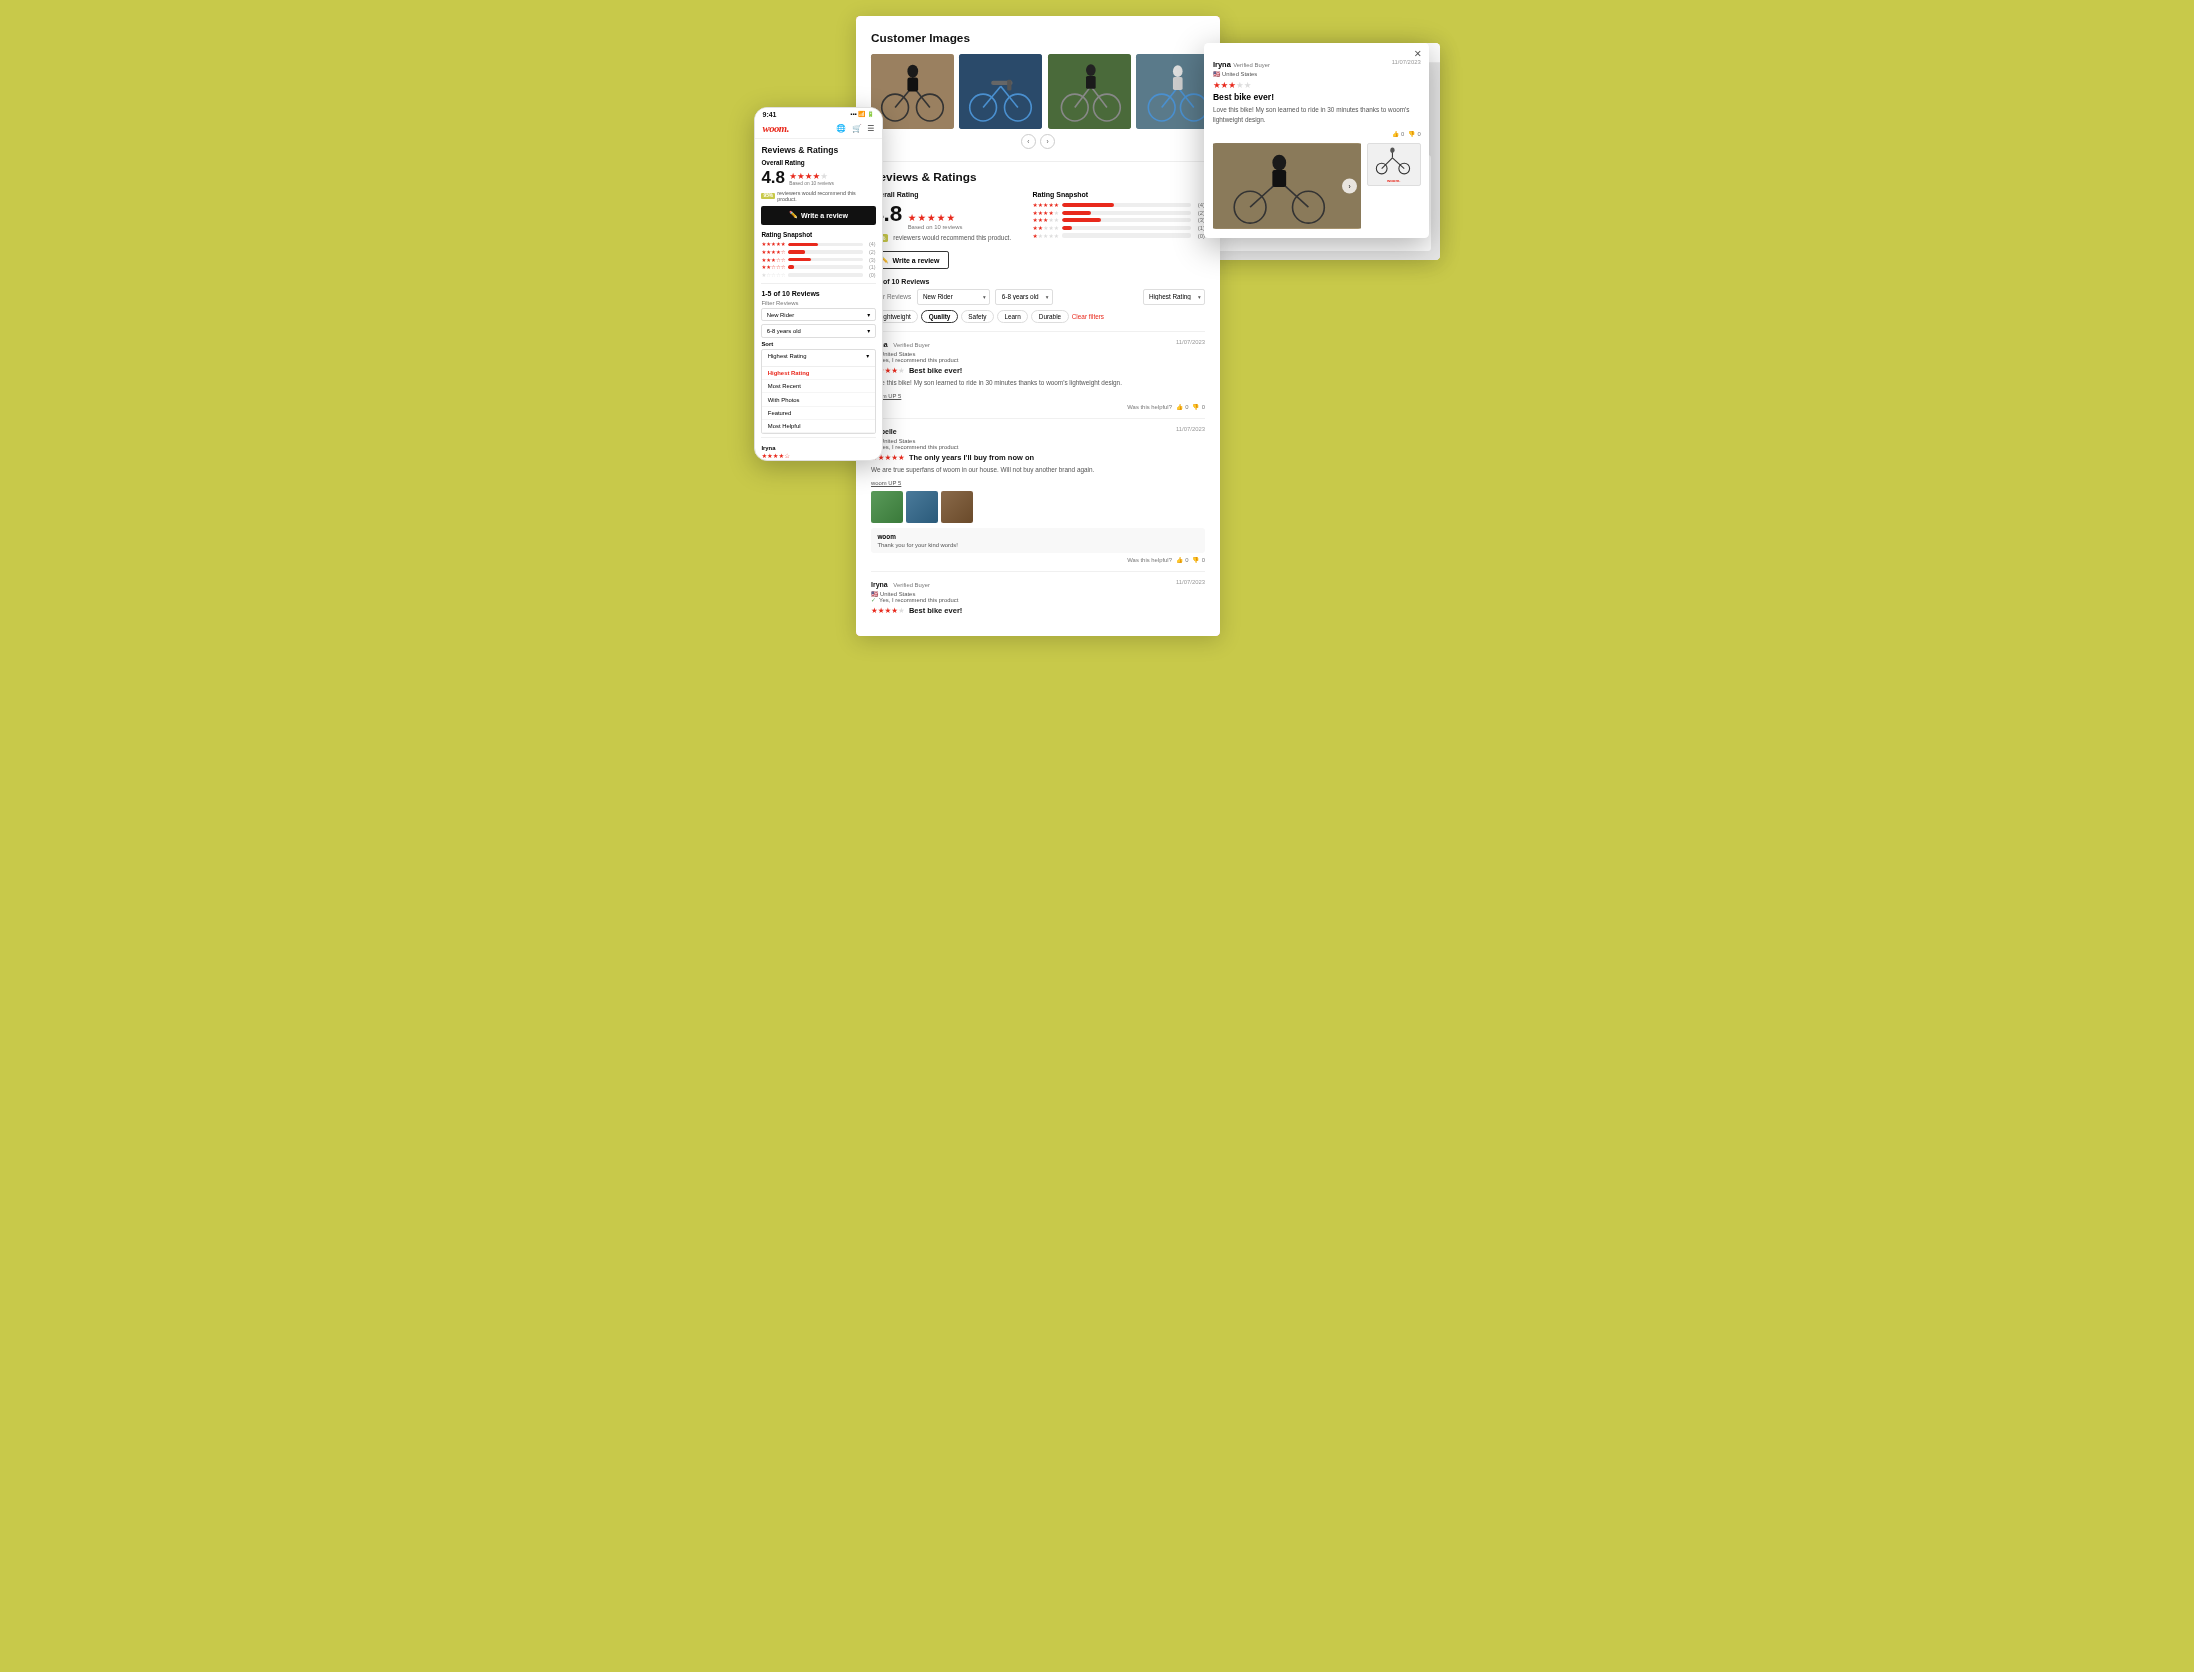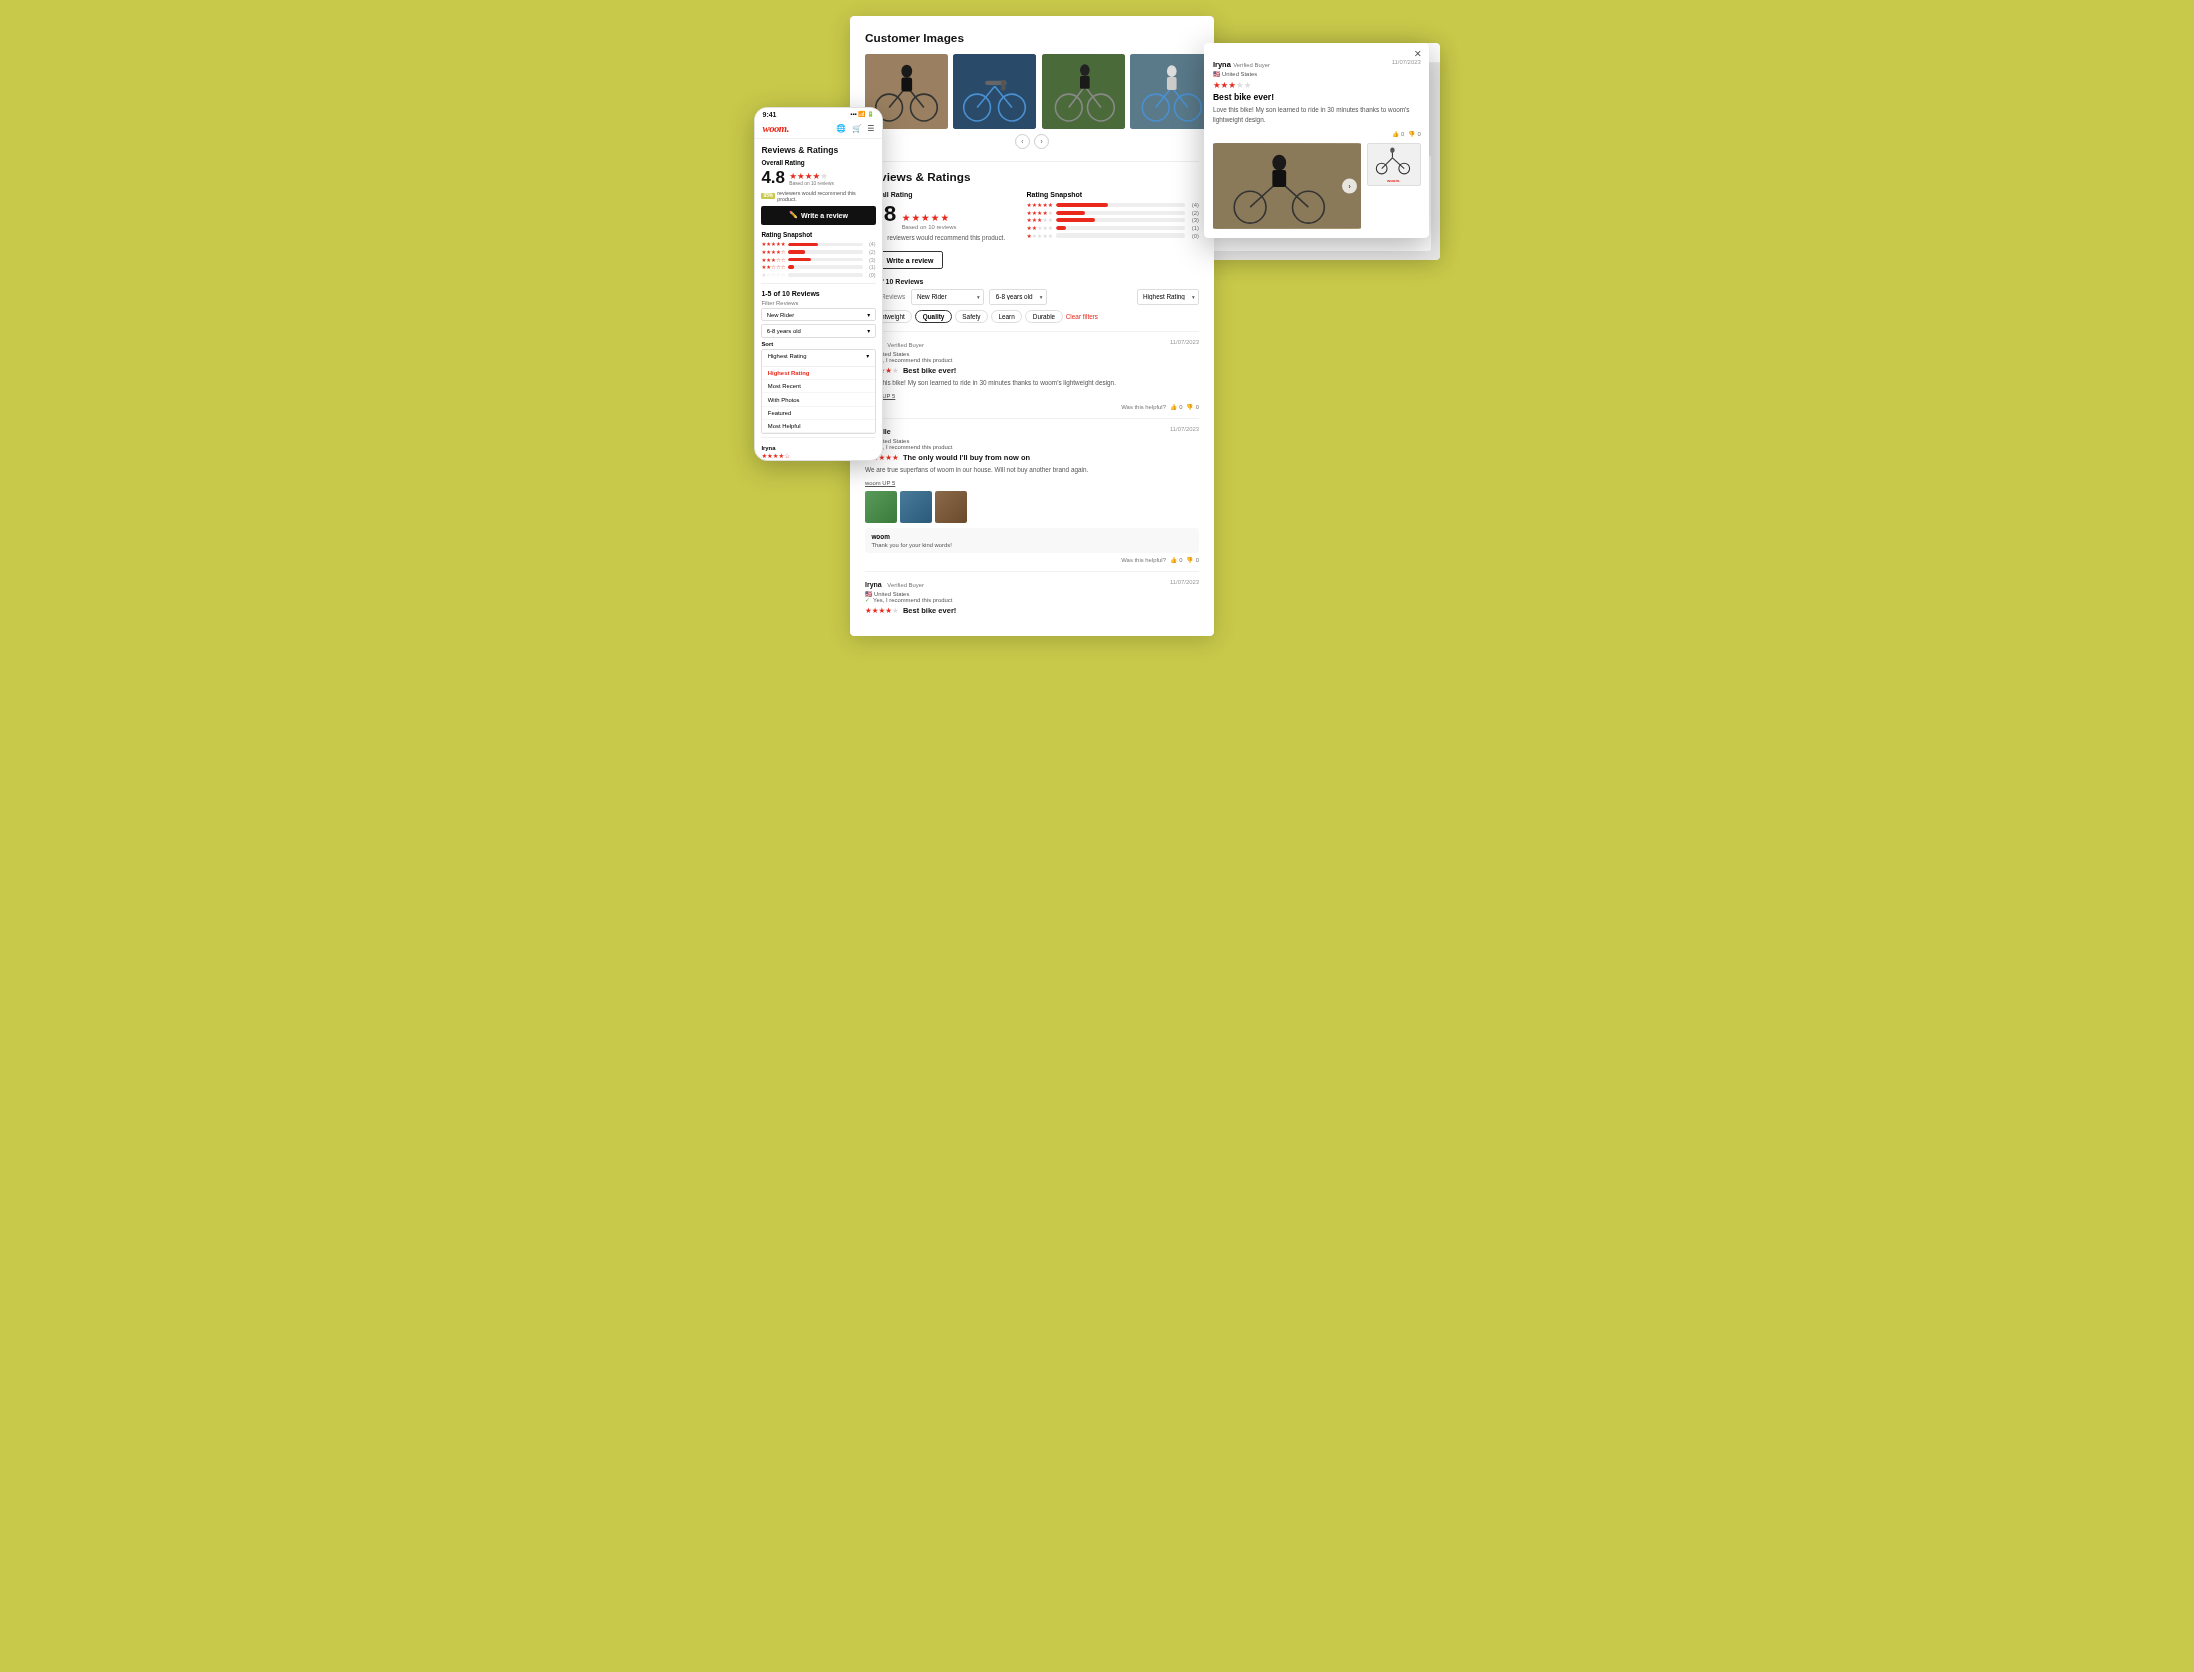--- a/index.html
+++ b/index.html
@@ -16,21 +16,21 @@
       position: relative;
       max-width: 686px;
       margin: 0 auto;
       height: 418px;
     }
 
     
     .desktop-web {
       position: absolute;
       top: 5.4px;
-      left: 96px;
+      left: 102px;
       width: 364px;
       background: #f9a8d4;
       border-radius: 4.3px;
       box-shadow: 0 4.3px 21.4px rgba(0,0,0,0.18);
       overflow: hidden;
       z-index: 2;
     }
 
     .web-customer-images {
       padding: 15px 15px 6.4px;
@@ -1090,21 +1090,21 @@
             <span class="reviewer-name">Isabelle</span>
           </div>
           <div class="review-date">11/07/2023</div>
         </div>
         <div class="reviewer-flag">🇺🇸 United States</div>
         <div class="recommend-check">
           <span class="check-icon">✓</span> Yes, I recommend this product
         </div>
         <div class="review-stars-title">
           <span style="color:#e8291c;font-size:7.5px;">★★★★★</span>
-          <span class="review-title">The only would I'll buy from now on</span>
+          <span class="review-title">The only years I'll buy from now on</span>
         </div>
         <div class="review-body">We are true superfans of woom in our house. Will not buy another brand again.</div>
         <span class="product-link">woom UP 5</span>
         <div class="review-images">
           <div class="review-img-thumb" style="background:linear-gradient(135deg,#5a9a5a,#3a7a3a);"></div>
           <div class="review-img-thumb" style="background:linear-gradient(135deg,#4a7a9a,#2a5a7a);"></div>
           <div class="review-img-thumb" style="background:linear-gradient(135deg,#8a6a4a,#6a4a2a);"></div>
         </div>
         <div class="response-block">
           <div class="response-name">woom</div>

